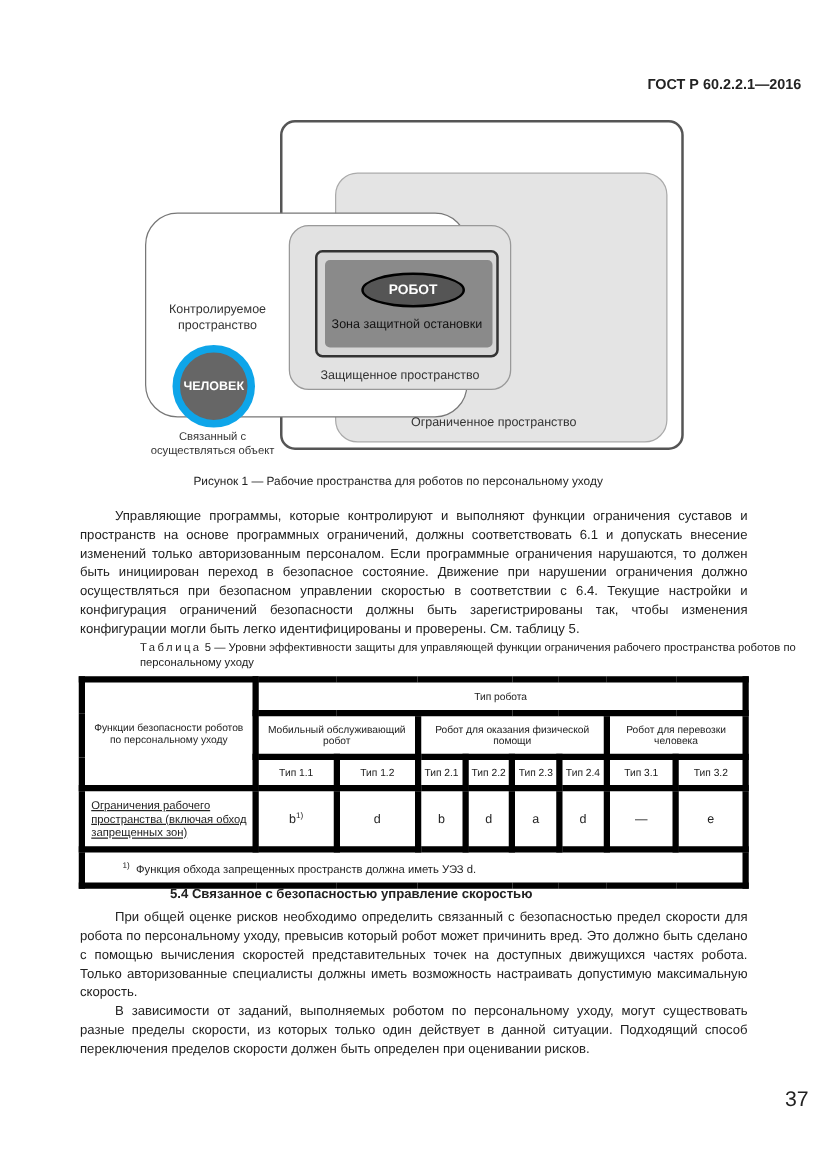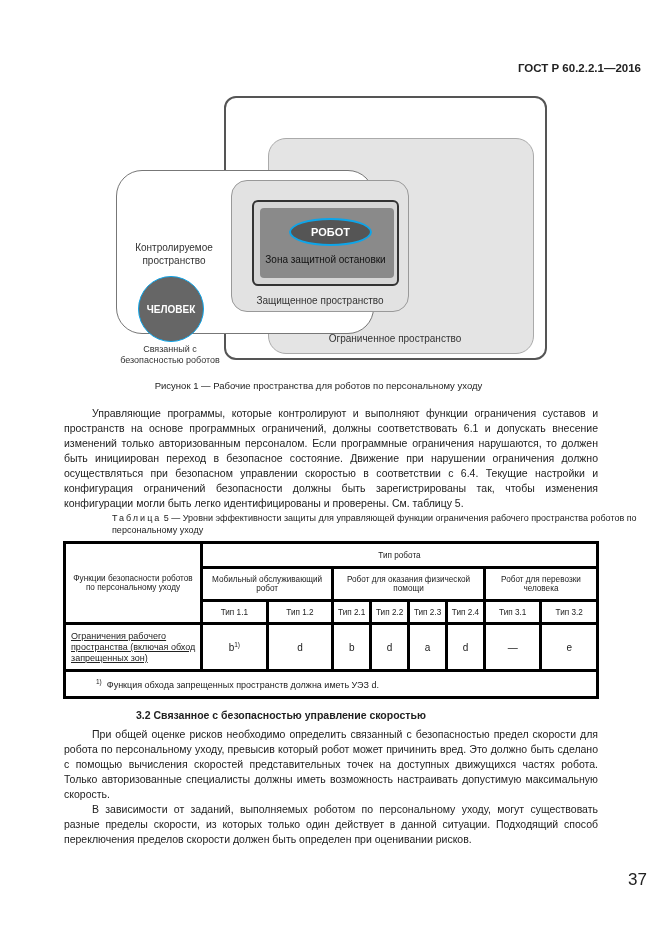--- a/index.html
+++ b/index.html
@@ -9,36 +9,36 @@
   .header { left:0; right:20px; top:62px; text-align:right; font-weight:bold; font-size:11.5px; color:#222; }
 
   
   .box { position:absolute; box-sizing:border-box; }
   .max-space { left:224px; top:96px; width:323px; height:264px; border:2px solid #555; border-radius:12px; background:#fff; }
   .restricted { left:268px; top:138px; width:266px; height:216px; border:1px solid #aaa; border-radius:18px; background:#e4e4e4; }
   .operating { left:116px; top:170px; width:258px; height:164px; border:1.5px solid #777; border-radius:26px; background:#fff; }
   .protected { left:231px; top:180px; width:178px; height:132px; border:1px solid #999; border-radius:16px; background:#e2e2e2; }
   .stop { left:252px; top:200px; width:147px; height:86px; border:2px solid #333; border-radius:6px; background:#d6d6d6; }
   .robot-box { left:260px; top:208px; width:134px; height:70px; background:#8a8a8a; border-radius:4px; }
-  .robot-ell { left:289px; top:218px; width:83px; height:28px; border-radius:50%; background:#555; border:2px solid #0ea5e9; box-sizing:border-box;
+  .robot-ell { left:289px; top:218px; width:83px; height:28px; border-radius:50%; background:#555; border:2px solid #000000; box-sizing:border-box;
                color:#fff; font-weight:bold; font-size:11px; display:flex; align-items:center; justify-content:center; }
-  .human { left:138px; top:276px; width:66px; height:66px; border-radius:50%; background:#666; border:1px solid #0ea5e9; box-sizing:border-box;
+  .human { left:138px; top:276px; width:66px; height:66px; border-radius:50%; background:#666; border:6px solid #0ea5e9; box-sizing:border-box;
            color:#fff; font-weight:bold; font-size:10px; display:flex; align-items:center; justify-content:center; }
   .lbl { position:absolute; font-size:10px; color:#333; text-align:center; white-space:nowrap; }
 
   .caption { left:0; width:541px; top:380px; text-align:center; font-size:9.5px; color:#222; }
 
   .para { position:absolute; left:64px; width:534px; font-size:10.5px; line-height:15px; text-align:justify; color:#222; }
   .para p { margin:0; text-indent:28px; }
 
   .tbl-title { left:64px; width:540px; top:512px; font-size:9px; line-height:12px; color:#222; }
   .tbl-title .spaced { letter-spacing:2px; }
 
   table.tbl { position:absolute; left:63px; top:541px; width:536px; border-collapse:collapse; font-size:8.2px; color:#222; }
-  table.tbl td { border:3px solid #000000; text-align:center; vertical-align:middle; padding:2px; }
+  table.tbl td { border:5px solid #000000; text-align:center; vertical-align:middle; padding:2px; }
   table.tbl td.left { text-align:left; padding-left:5px; }
   table.tbl td.fn { text-align:left; padding-left:30px; height:20px; font-size:9px; }
   table.tbl td.val { font-size:10px; }
   sup { font-size:6.5px; }
 
   .section-title { left:88px; top:709px; font-weight:bold; font-size:10.5px; color:#222; }
   .page-num { left:580px; top:870px; font-size:17px; color:#222; }
 </style>
 </head>
 <body>
@@ -57,21 +57,21 @@
   <div class="box protected"></div>
   <div class="box stop"></div>
   <div class="box robot-box"></div>
   <div class="box robot-ell">РОБОТ</div>
   <div class="lbl" style="left:252px;width:147px;top:254px;color:#111;">Зона защитной остановки</div>
   <div class="lbl" style="left:231px;width:178px;top:295px;">Защищенное пространство</div>
   <div class="lbl" style="left:300px;width:190px;top:333px;">Ограниченное пространство</div>
   <div class="box human">ЧЕЛОВЕК</div>
   <div class="lbl" style="left:100px;width:140px;top:344px;font-size:9px;line-height:11px;">
     <div>Связанный с</div>
-    <div>безопасностью роботов</div>
+    <div>осуществляться объект</div>
   </div>
 </div>
 
 <div class="abs caption">Рисунок 1 — Рабочие пространства для роботов по персональному уходу</div>
 
 <div class="para" style="top:406px;">
   <p>Управляющие программы, которые контролируют и выполняют функции ограничения суставов и пространств на основе программных ограничений, должны соответствовать 6.1 и допускать внесение изменений только авторизованным персоналом. Если программные ограничения нарушаются, то должен быть инициирован переход в безопасное состояние. Движение при нарушении ограничения должно осуществляться при безопасном управлении скоростью в соответствии с 6.4. Текущие настройки и конфигурация ограничений безопасности должны быть зарегистрированы так, чтобы изменения конфигурации могли быть легко идентифицированы и проверены. См. таблицу 5.</p>
 </div>
 
 <div class="abs tbl-title"><span class="spaced">Таблица</span><span> 5 — Уровни эффективности защиты для управляющей функции ограничения рабочего пространства роботов по персональному уходу</span></div>
@@ -107,20 +107,20 @@
     <td class="val">d</td>
     <td class="val">—</td>
     <td class="val">e</td>
   </tr>
   <tr>
     <td colspan="9" class="fn"><sup>1)</sup>&nbsp;&nbsp;<span>Функция обхода запрещенных пространств должна иметь УЭЗ d.</span></td>
   </tr>
 </tbody>
   </table>
 
-<div class="abs section-title">3.2 Связанное с безопасностью управление скоростью</div>
+<div class="abs section-title">5.4 Связанное с безопасностью управление скоростью</div>
 
 <div class="para" style="top:727px;">
   <p>При общей оценке рисков необходимо определить связанный с безопасностью предел скорости для робота по персональному уходу, превысив который робот может причинить вред. Это должно быть сделано с помощью вычисления скоростей представительных точек на доступных движущихся частях робота. Только авторизованные специалисты должны иметь возможность настраивать допустимую максимальную скорость.</p>
   <p>В зависимости от заданий, выполняемых роботом по персональному уходу, могут существовать разные пределы скорости, из которых только один действует в данной ситуации. Подходящий способ переключения пределов скорости должен быть определен при оценивании рисков.</p>
 </div>
 
 <div class="abs page-num">37</div>
 
 </body></html>

